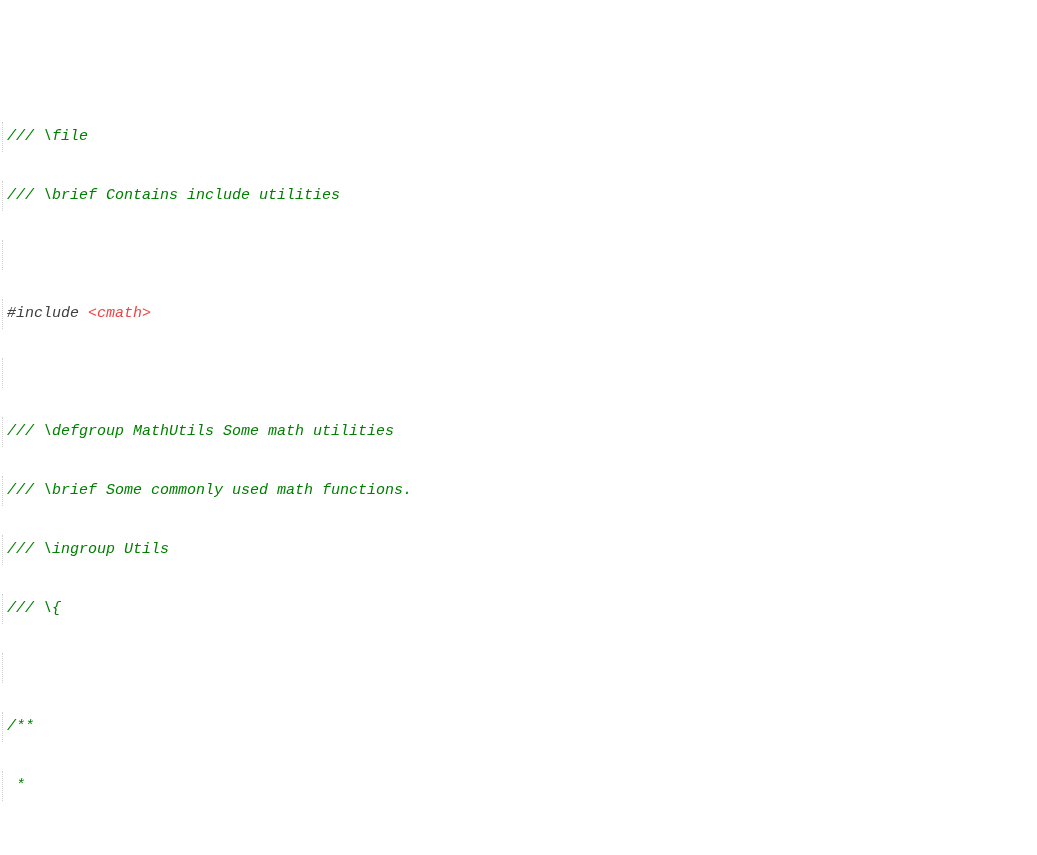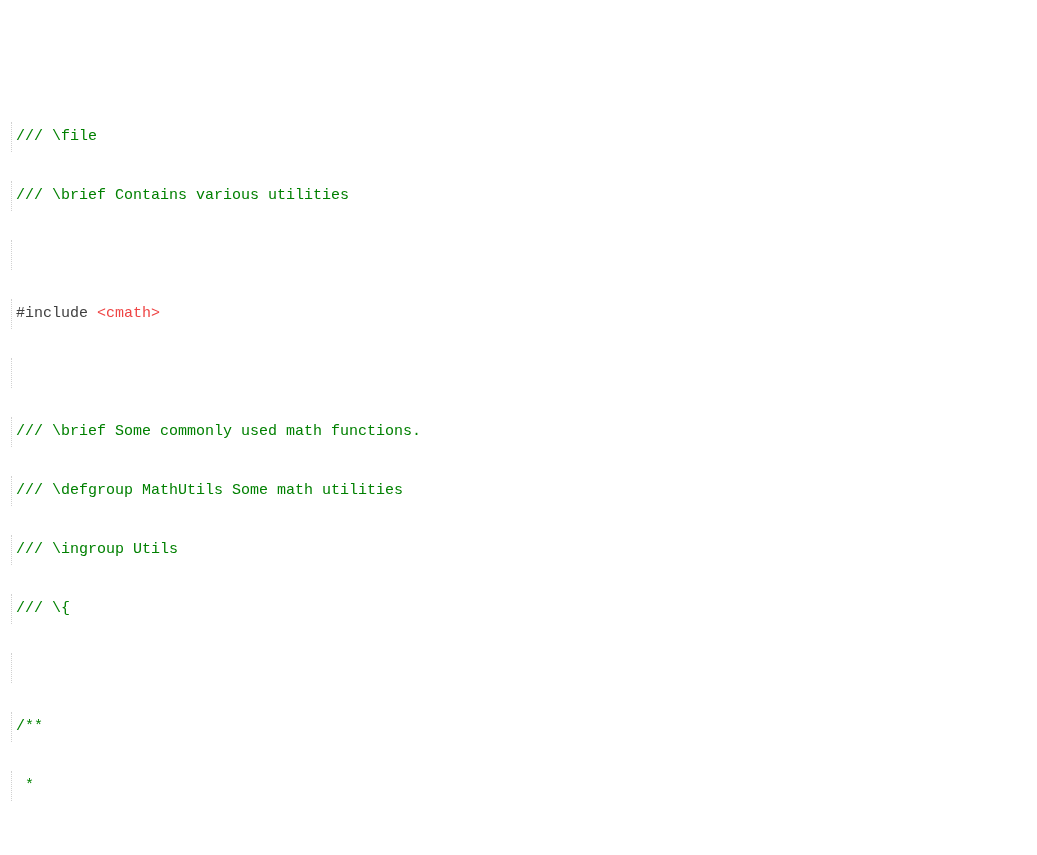--- a/index.html
+++ b/index.html
@@ -10,38 +10,39 @@
     line-height: 29.5px;
     background: #ffffff;
     color: #000000;
     white-space: pre;
     overflow-x: auto;
   }
   .line {
     display: block;
     padding: 0 4px;
     border-left: 1px dotted #d0d0d0;
-    margin-left: 11px;
+    margin-left: 2px;
+    font-style: italic;
   }
   .comment { color: #008000; }
   .preproc { color: #404040; }
   .string  { color: #ef4444; }
 </style>
 </head>
 <body>
 
 
 
 <div id="code"><span class="line"><span class="comment">/// \file</span></span>
-<span class="line"><span class="comment">/// \brief Contains various utilities</span></span>
+<span class="line"><span class="comment">/// \brief Contains include utilities</span></span>
 <span class="line">&nbsp;</span>
 <span class="line"><span class="preproc">#include </span><span class="string">&lt;cmath&gt;</span></span>
 <span class="line">&nbsp;</span>
+<span class="line"><span class="comment">/// \defgroup MathUtils Some math utilities</span></span>
 <span class="line"><span class="comment">/// \brief Some commonly used math functions.</span></span>
-<span class="line"><span class="comment">/// \defgroup MathUtils Some math utilities</span></span>
 <span class="line"><span class="comment">/// \ingroup Utils</span></span>
 <span class="line"><span class="comment">/// \{</span></span>
 <span class="line">&nbsp;</span>
 <span class="line"><span class="comment">/**</span></span>
 <span class="line"><span class="comment"> *</span></span>
 
 
 
 
 

